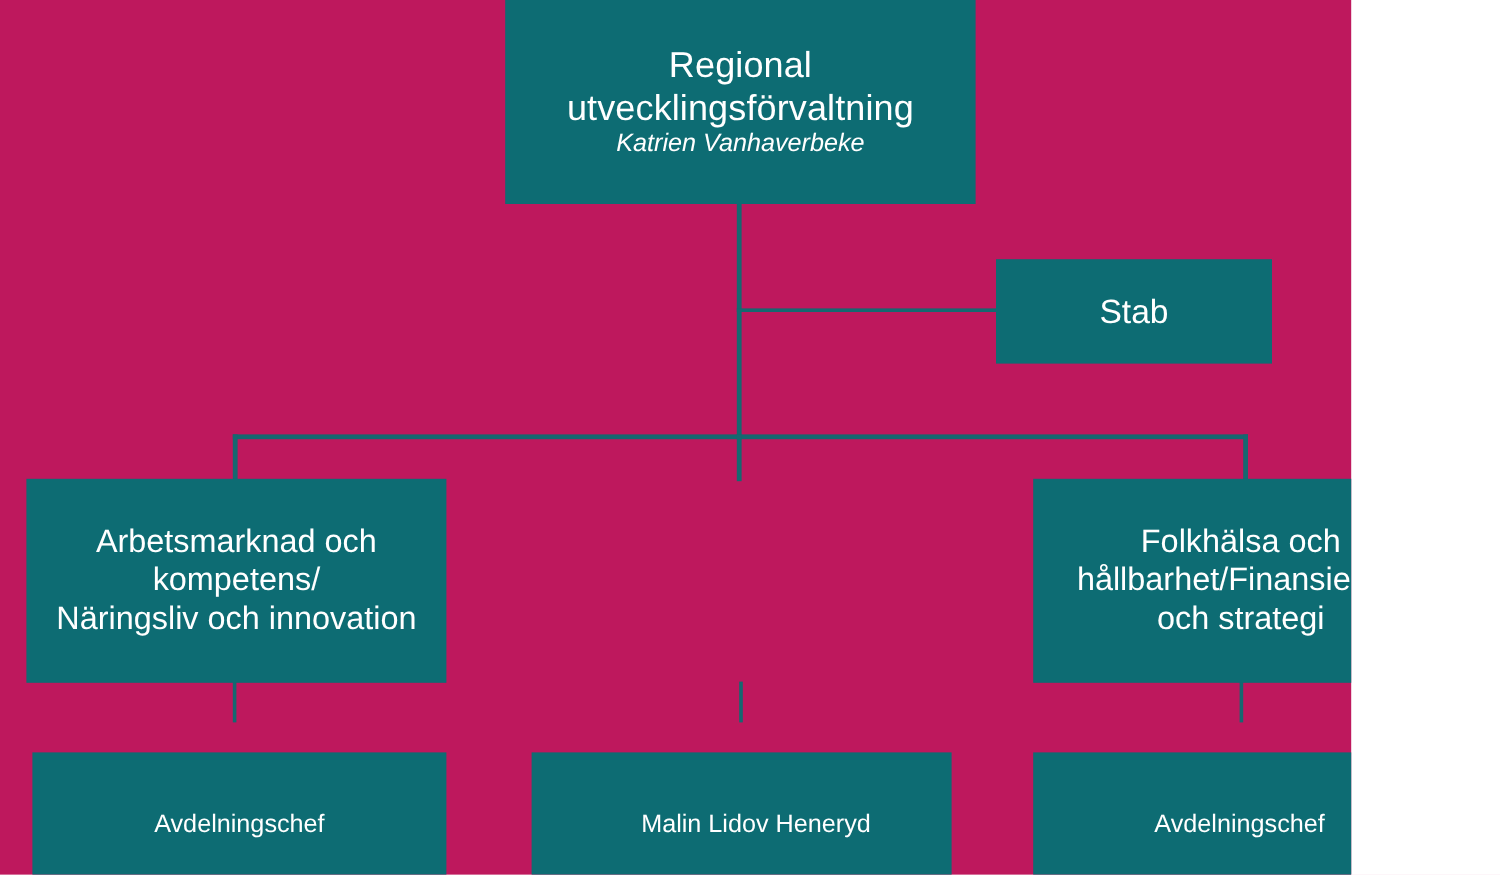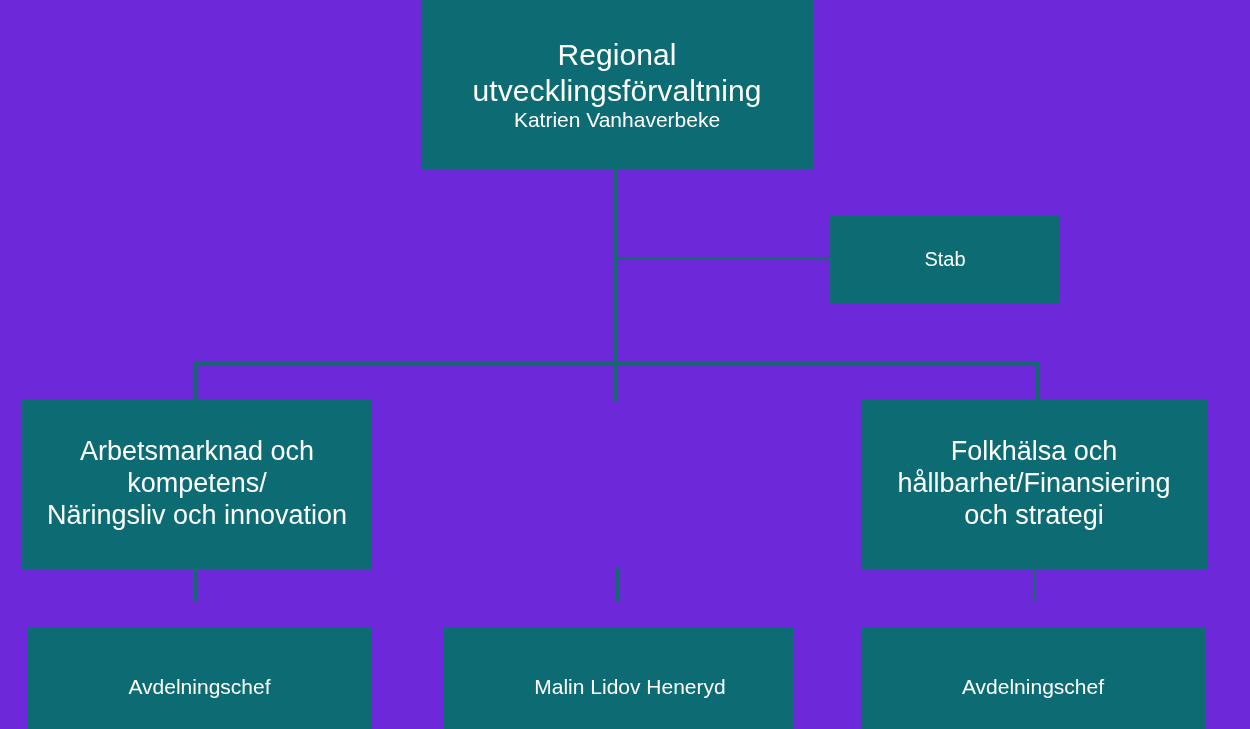--- a/index.html
+++ b/index.html
@@ -5,23 +5,23 @@
   html, body {
     margin: 0;
     padding: 0;
     background: #ffffff;
   }
   body {
     font-family: "Liberation Sans", sans-serif;
   }
   #org-chart {
     position: relative;
-    width: 1250px;
+    width: 1126px;
     height: 729px;
-    background: #6d28d9;
+    background: #be185d;
     overflow: hidden;
   }
   .node {
     position: absolute;
     background: #0d6c73;
     color: #ffffff;
     display: flex;
     flex-direction: column;
     align-items: center;
     justify-content: center;
@@ -47,31 +47,32 @@
     width: 392px;
     height: 170px;
   }
   #node-root .node-title {
     font-size: 30px;
     letter-spacing: 0.1px;
   }
   #node-root .node-person {
     font-size: 21px;
     margin-top: 0;
+    font-style: italic;
   }
 
   
   #node-stab {
     left: 830px;
     top: 216px;
     width: 230px;
     height: 87px;
   }
   #node-stab .node-title {
-    font-size: 20px;
+    font-size: 28px;
   }
 
   
   .tier3 {
     top: 399px;
     height: 170px;
   }
   .tier3 .node-title {
     font-size: 27px;
   }

